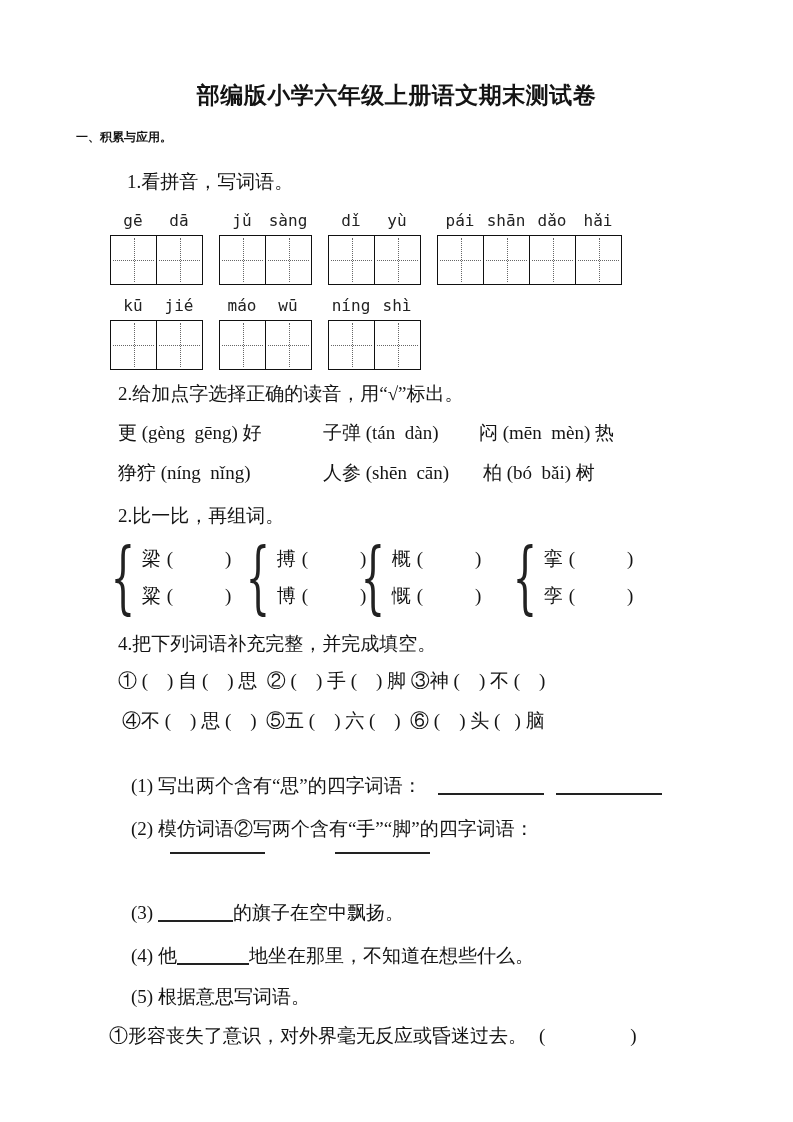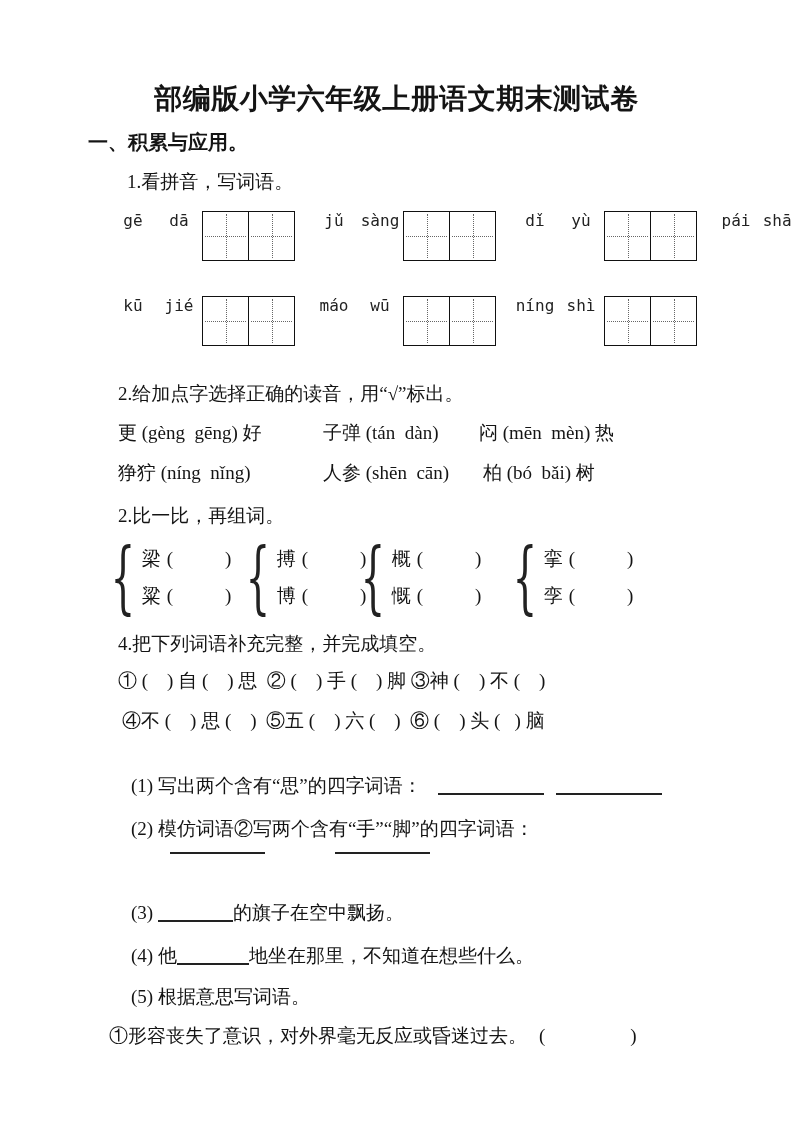--- a/index.html
+++ b/index.html
@@ -5,33 +5,33 @@
   html,body{margin:0;padding:0;background:#e8e8e8;}
   .page{
     position:relative;width:793px;height:1122px;margin:0 auto;
     background:#ffffff;color:#141414;overflow:hidden;
     font-family:"Liberation Serif","DejaVu Serif",serif;
   }
   .abs{position:absolute;}
   .title{
     top:80px;left:0;width:100%;text-align:center;
     font-family:"Liberation Sans","DejaVu Sans",sans-serif;
-    font-size:28px;font-weight:bold;letter-spacing:0.5px;
+    font-size:23px;font-weight:bold;letter-spacing:0.5px;
   }
   .sec{
-    top:129px;left:88px;
+    top:129px;left:76px;
     font-family:"Liberation Sans","DejaVu Sans",sans-serif;
-    font-size:20px;font-weight:bold;
+    font-size:12px;font-weight:bold;
   }
   .qlabel{font-size:19px;white-space:pre;}
   .bodyline{font-size:19px;white-space:pre;}
 
   
   .gridrow{left:110px;display:flex;gap:16px;}
-  .ggroup{display:flex;}
+  .ggroup{display:flex;flex-direction:column;}
   .pline{display:flex;height:21px;margin-bottom:3px;}
   .syl{width:46px;text-align:center;font-family:"DejaVu Sans Mono","Liberation Mono",monospace;font-size:16px;color:#222;}
   .cells{display:flex;border:1.5px solid #111;}
   .cell{width:45px;height:48px;position:relative;background:#fff;}
   .cell + .cell{border-left:1px solid #111;}
   .cell::before{content:"";position:absolute;left:50%;top:2px;bottom:2px;border-left:1px dotted #666;}
   .cell::after{content:"";position:absolute;top:50%;left:2px;right:2px;border-top:1px dotted #666;}
 
   
   .pair{display:flex;align-items:center;}

